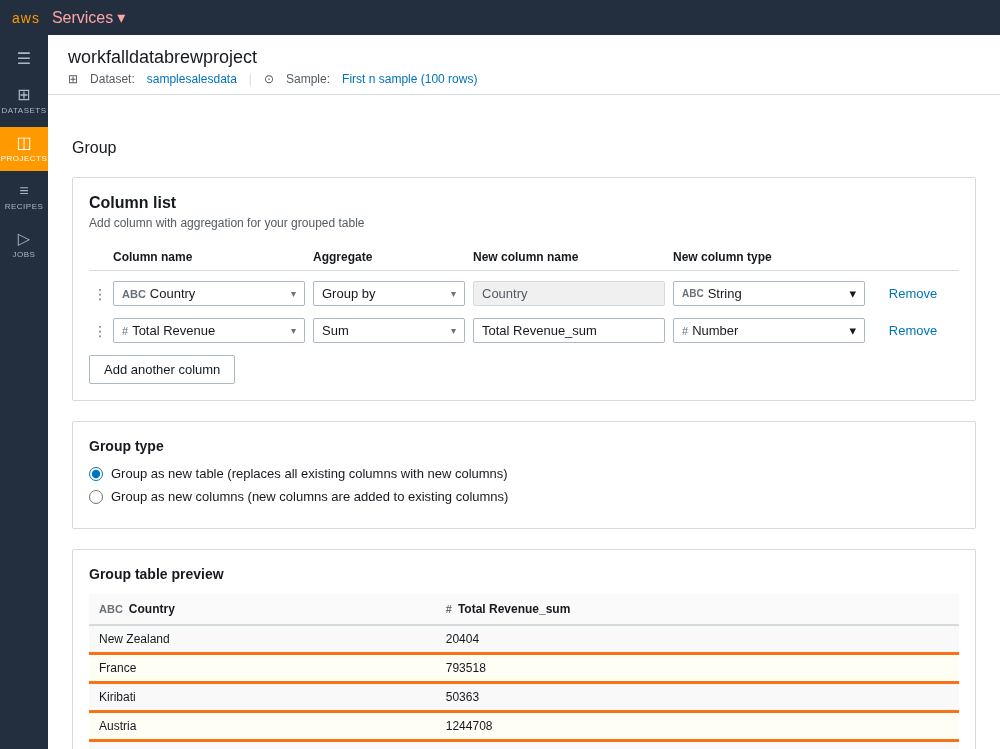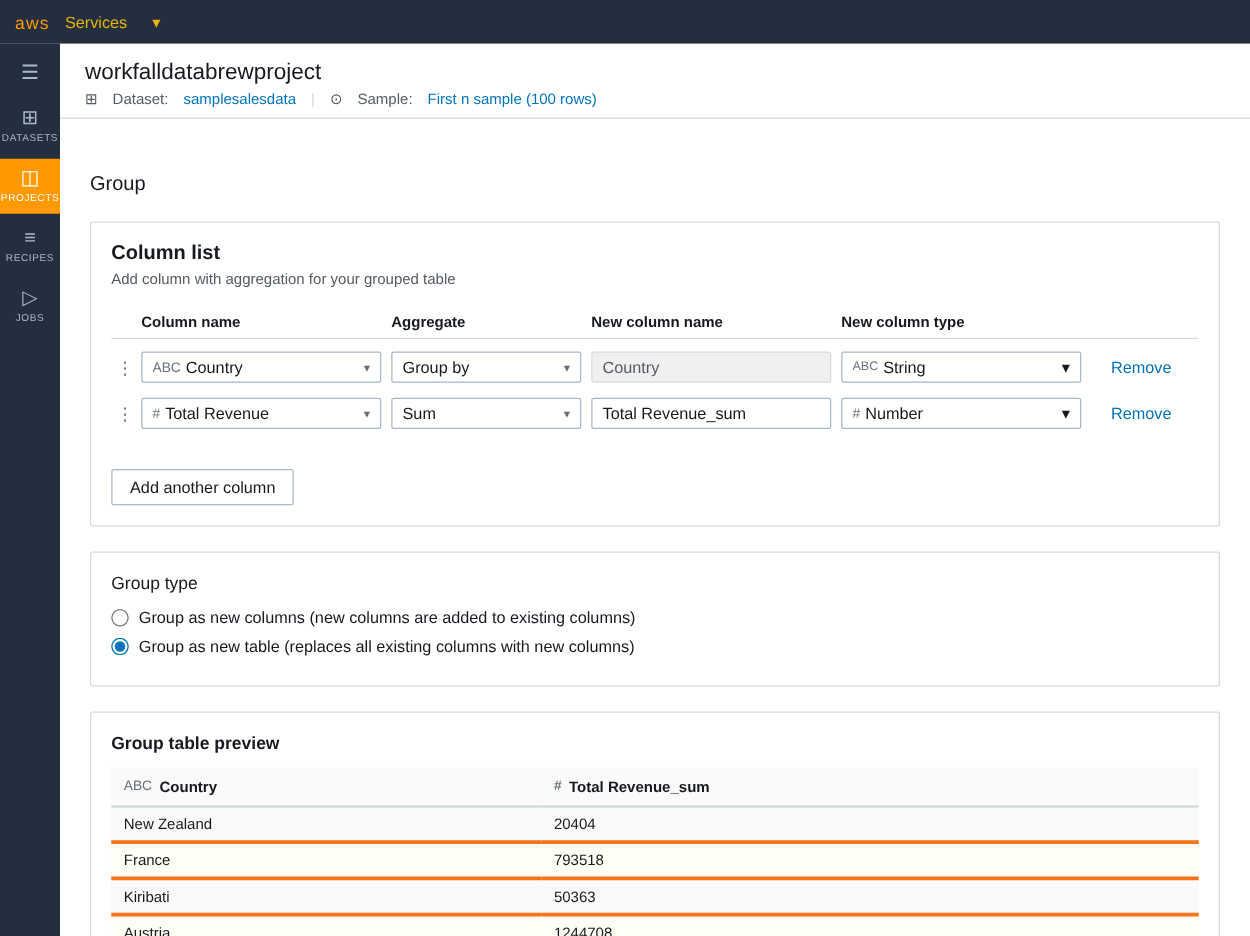--- a/index.html
+++ b/index.html
@@ -14,25 +14,25 @@
       padding: 0 12px;
       gap: 12px;
     }
     .aws-logo {
       color: #ff9900;
       font-weight: normal;
       font-size: 14px;
       letter-spacing: 1px;
     }
     .services-btn {
-      color: #eab308;
-      font-size: 13px;
-      display: flex;
-      align-items: center;
-      gap: 20px;
+      color: #fca5a5;
+      font-size: 16px;
+      display: flex;
+      align-items: center;
+      gap: 4px;
       cursor: pointer;
     }
 
     
     .app-layout {
       display: flex;
       height: calc(100vh - 35px);
     }
 
     
@@ -230,34 +230,34 @@
 
     
     .add-col-btn {
       border: 1px solid #aab7c4;
       background: #fff;
       border-radius: 2px;
       padding: 6px 14px;
       font-size: 13px;
       cursor: pointer;
       color: #16191f;
-      margin-top: 26px;
+      margin-top: 6px;
     }
 
     
     .group-type-section {
       background: #fff;
       border: 1px solid #d5dbdb;
       border-radius: 2px;
       padding: 16px;
       margin-bottom: 20px;
     }
     .group-type-title {
       font-size: 14px;
-      font-weight: 400;
+      font-weight: 700;
       margin-bottom: 12px;
     }
     .radio-row {
       display: flex;
       align-items: center;
       gap: 8px;
       margin-bottom: 8px;
     }
     .radio-row input[type="radio"] {
       accent-color: #0073bb;
@@ -310,21 +310,21 @@
       color: #16191f;
     }
     .preview-table tr:nth-child(odd) td {
       background: #f9f9f9;
     }
     .preview-table tr:nth-child(even) td {
       background: #fffef5;
     }
 
     .hash-icon { font-size: 11px; color: #687078; }
-    .abc-badge { font-size: 10px; color: #687078; font-weight: 400; }
+    .abc-badge { font-size: 10px; color: #687078; font-weight: 700; }
 
     .type-select {
       display: flex;
       align-items: center;
       border: 1px solid #aab7c4;
       border-radius: 2px;
       background: #fff;
       padding: 4px 8px;
       font-size: 13px;
       gap: 4px;
@@ -447,26 +447,26 @@
             <button class="remove-btn">Remove</button>
           </div>
 
           
           <button class="add-col-btn">Add another column</button>
         </div>
 
         <div class="group-type-section">
           <div class="group-type-title">Group type</div>
           <div class="radio-row">
+            <input type="radio" name="groupType" id="new-table" checked="" style="">
+            <label class="radio-label" for="new-table">Group as new table (replaces all existing columns with new columns)</label>
+          </div>
+          <div class="radio-row">
             <input type="radio" name="groupType" id="new-columns" style="">
             <label class="radio-label" for="new-columns">Group as new columns (new columns are added to existing columns)</label>
-          </div>
-          <div class="radio-row">
-            <input type="radio" name="groupType" id="new-table" checked="" style="">
-            <label class="radio-label" for="new-table">Group as new table (replaces all existing columns with new columns)</label>
           </div>
         </div>
 
         <div class="preview-section">
           <div class="preview-title">Group table preview</div>
           <table class="preview-table">
             <thead>
               <tr>
                 <th>
                   <div class="th-inner">

